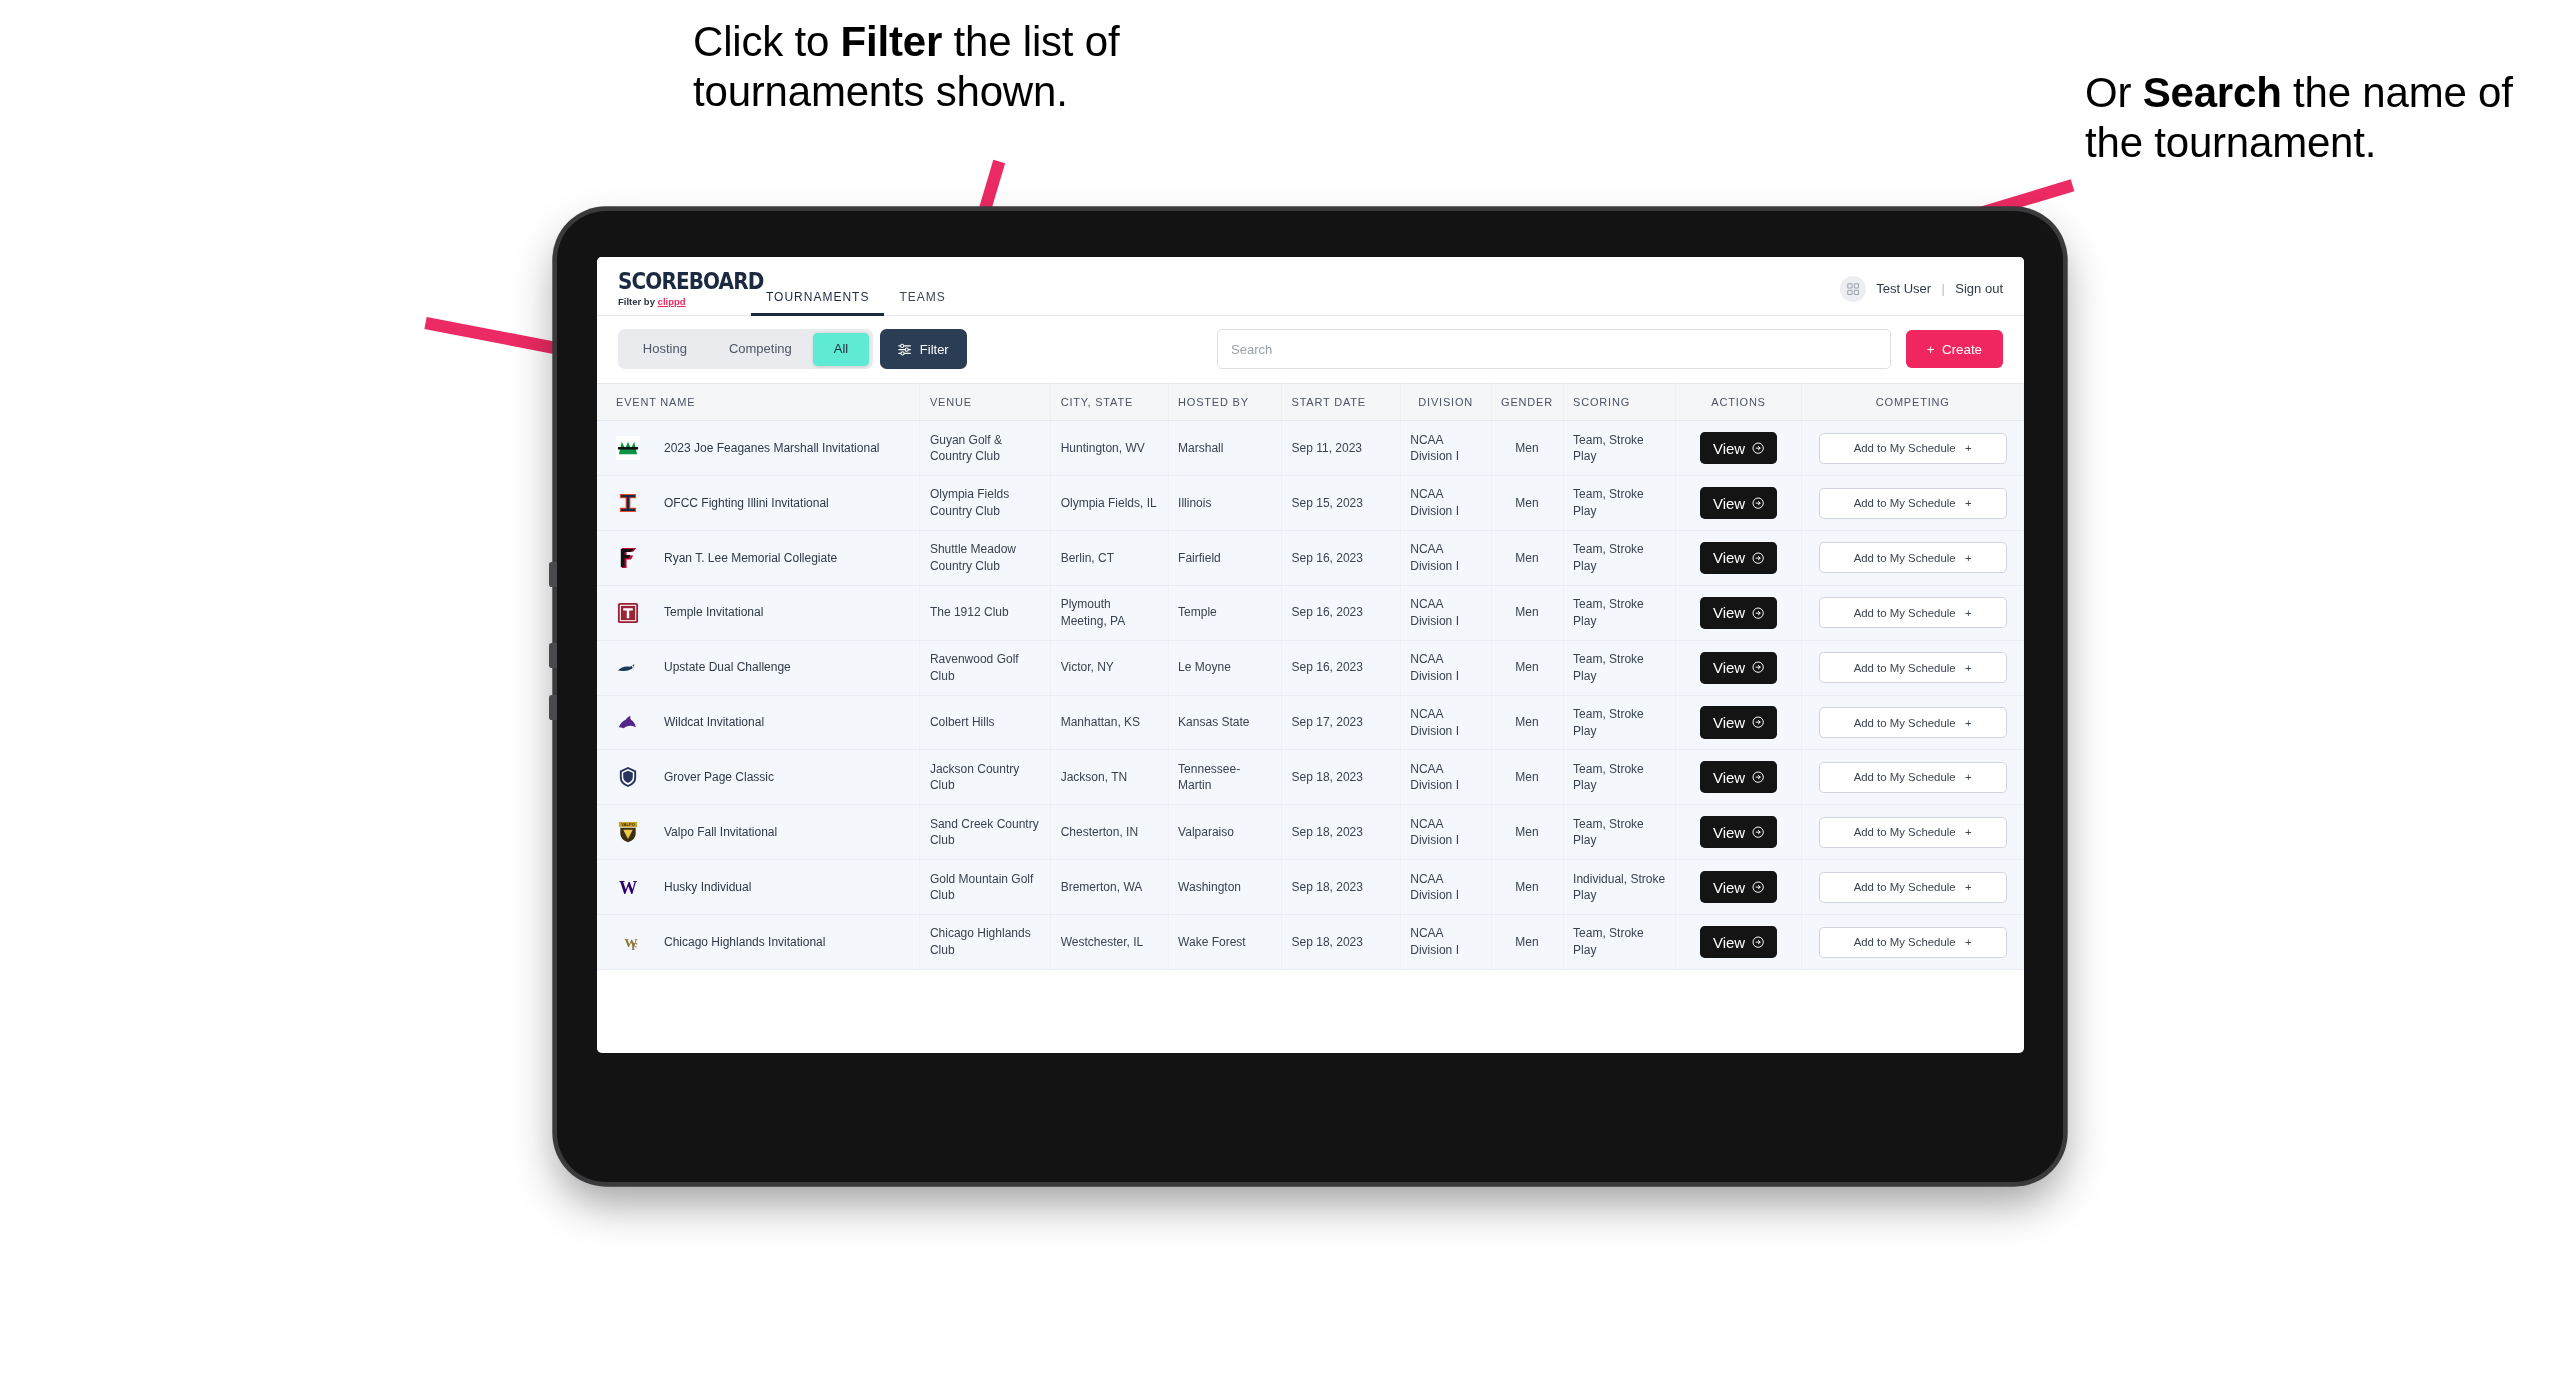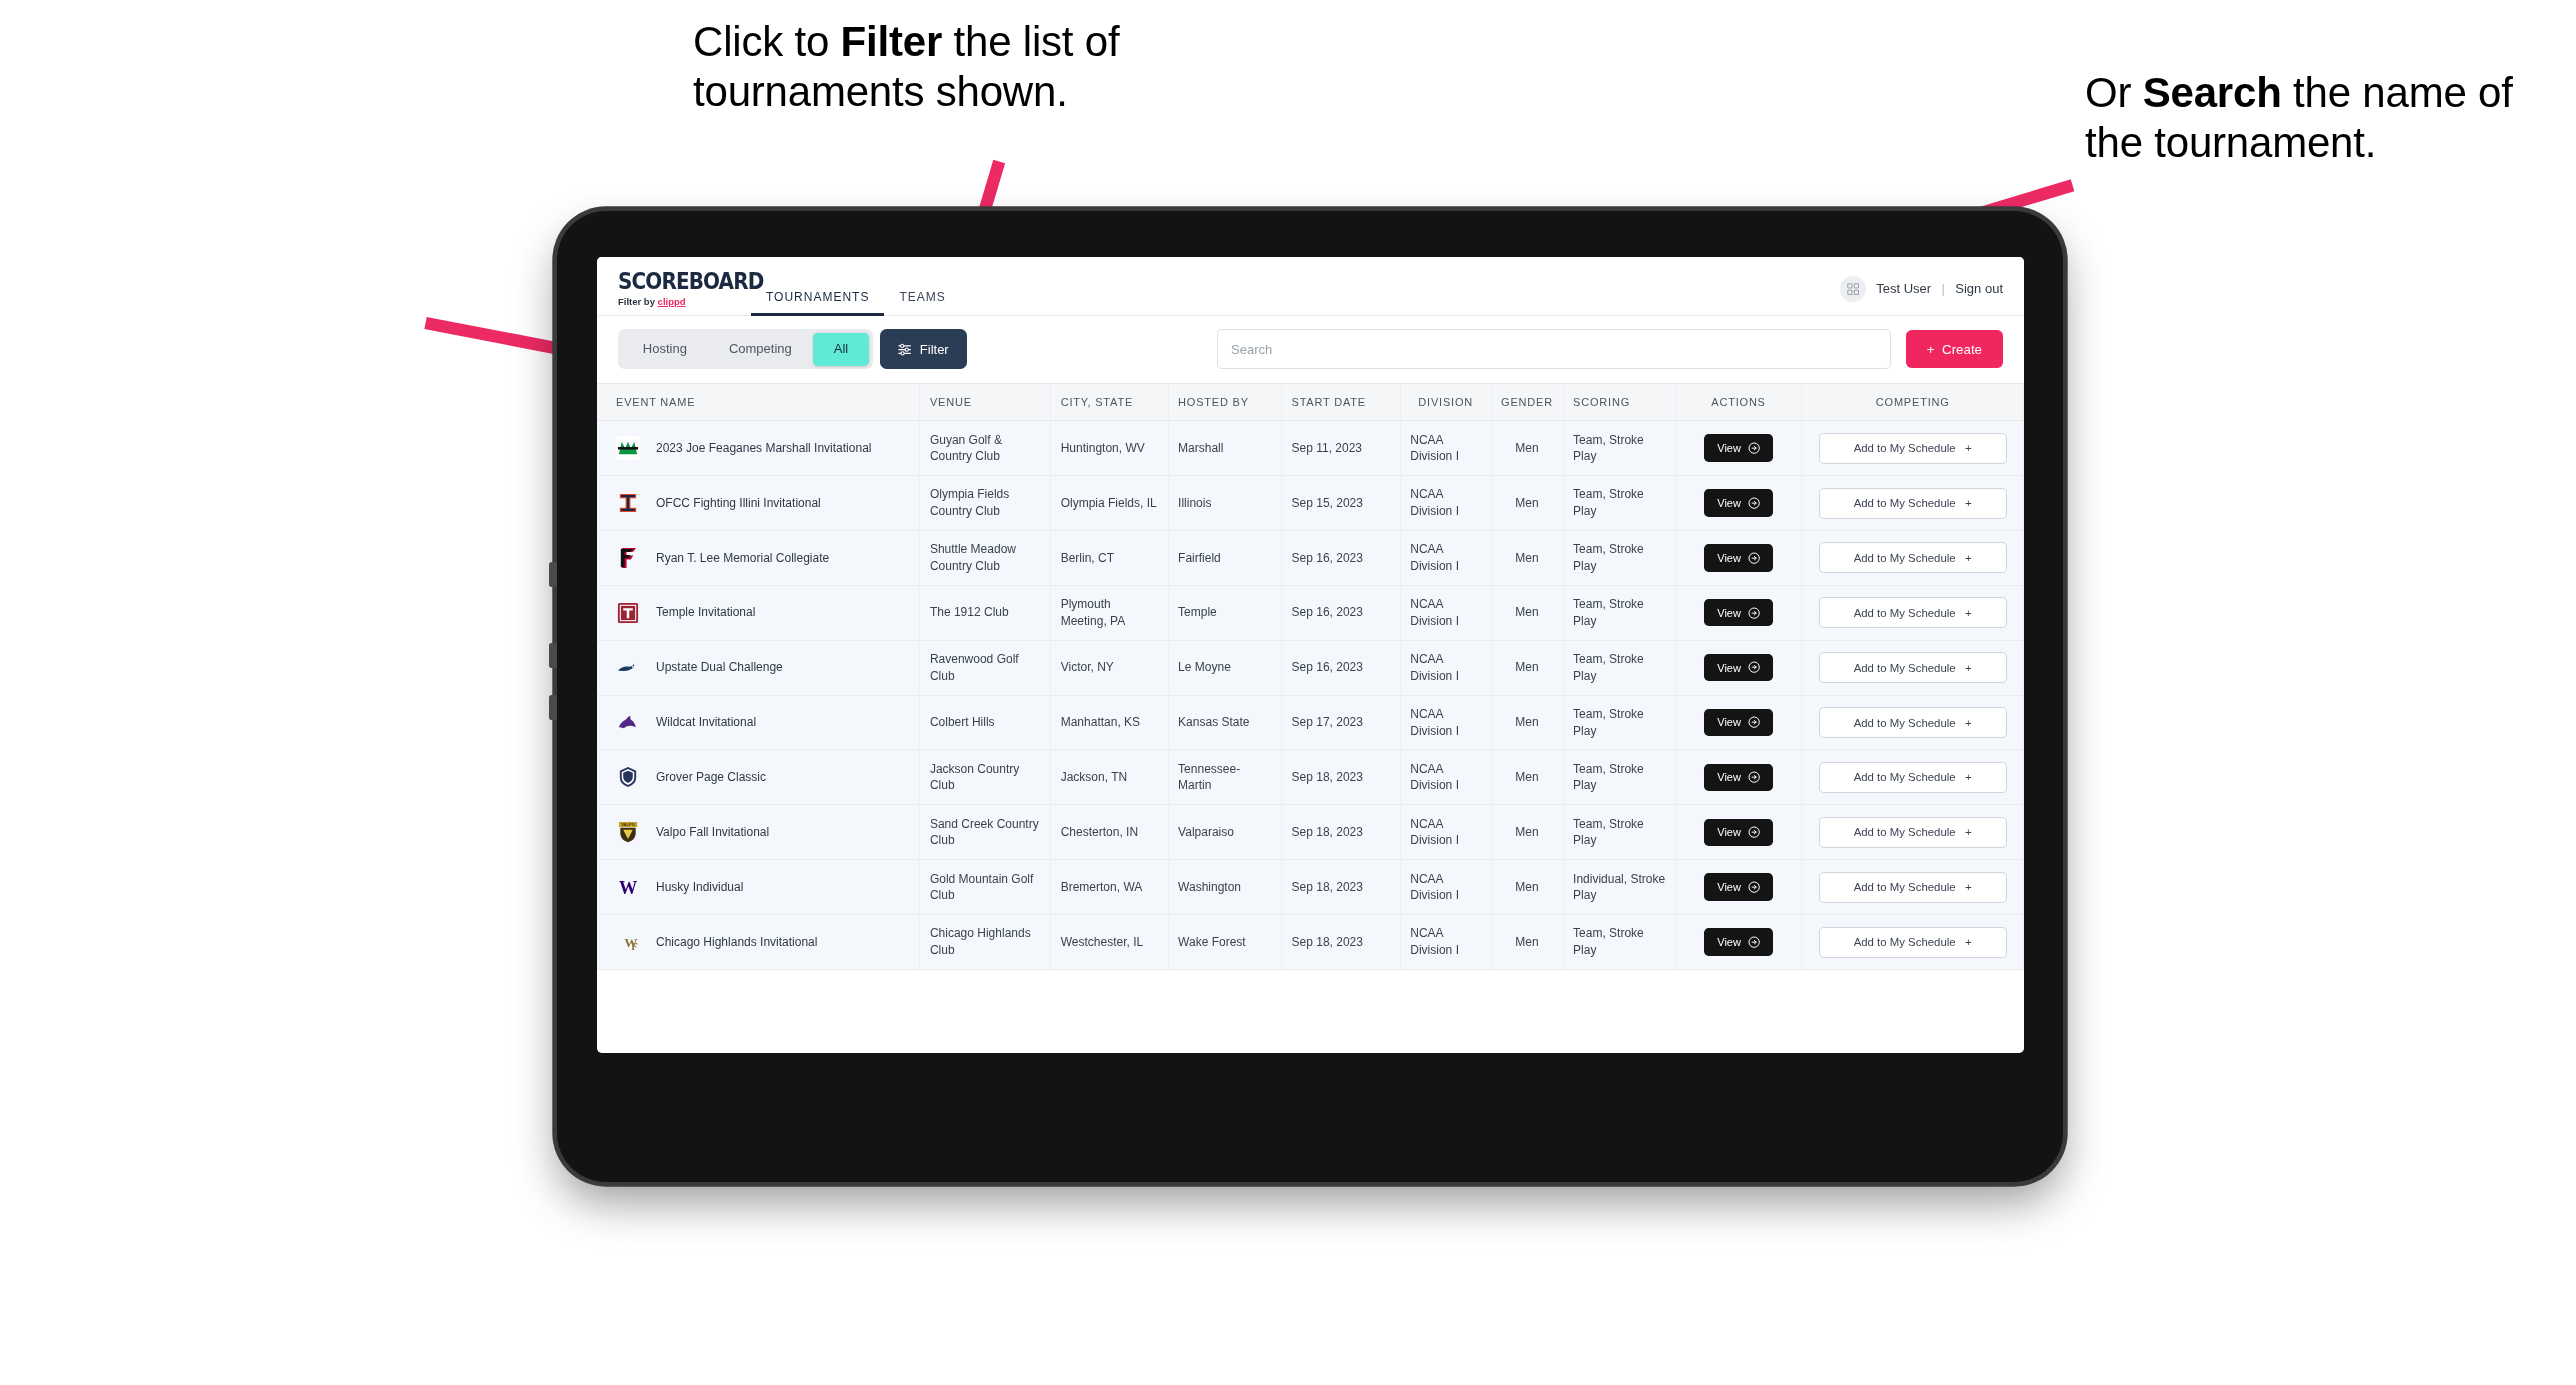--- a/index.html
+++ b/index.html
@@ -140,27 +140,27 @@
   }
   thead th:first-child { padding-left:19px; }
   thead th.ctr { text-align:center; }
   tbody td {
     font-size:12px; color:#39424f; padding:10.4px 9.5px;
     border-bottom:0.9px solid #e9ecf2; border-right:0.9px solid #eef0f4;
     vertical-align:middle; line-height:1.38;
   }
   tbody tr { background:#f4f8fd; }
   tbody td:first-child { padding-left:19px; }
-  .ev-cell { display:flex; align-items:center; gap:16px; }
+  .ev-cell { display:flex; align-items:center; gap:24px; }
   .logo { width:24px; height:24px; flex:0 0 24px; }
   .ev-name { font-size:12px; color:#2e3846; }
   td.ctr { text-align:center; }
   .view-btn {
     display:inline-flex; align-items:center; gap:6.6px;
-    background:#141414; color:#fff; font-size:11px;
+    background:#141414; color:#fff; font-size:15px;
     border:none; border-radius:4.7px; padding:7.6px 13.3px; cursor:pointer;
   }
   .sched-btn {
     display:inline-flex; align-items:center; justify-content:center; gap:9.5px;
     background:#fff; color:#3a4350; font-size:11.4px;
     border:0.9px solid #cfd4dc; border-radius:4.7px;
     padding:8.5px 15px; cursor:pointer; white-space:nowrap; width:188px;
   }
   .circ-arrow { width:12.3px; height:12.3px; display:inline-block; }
 </style>

